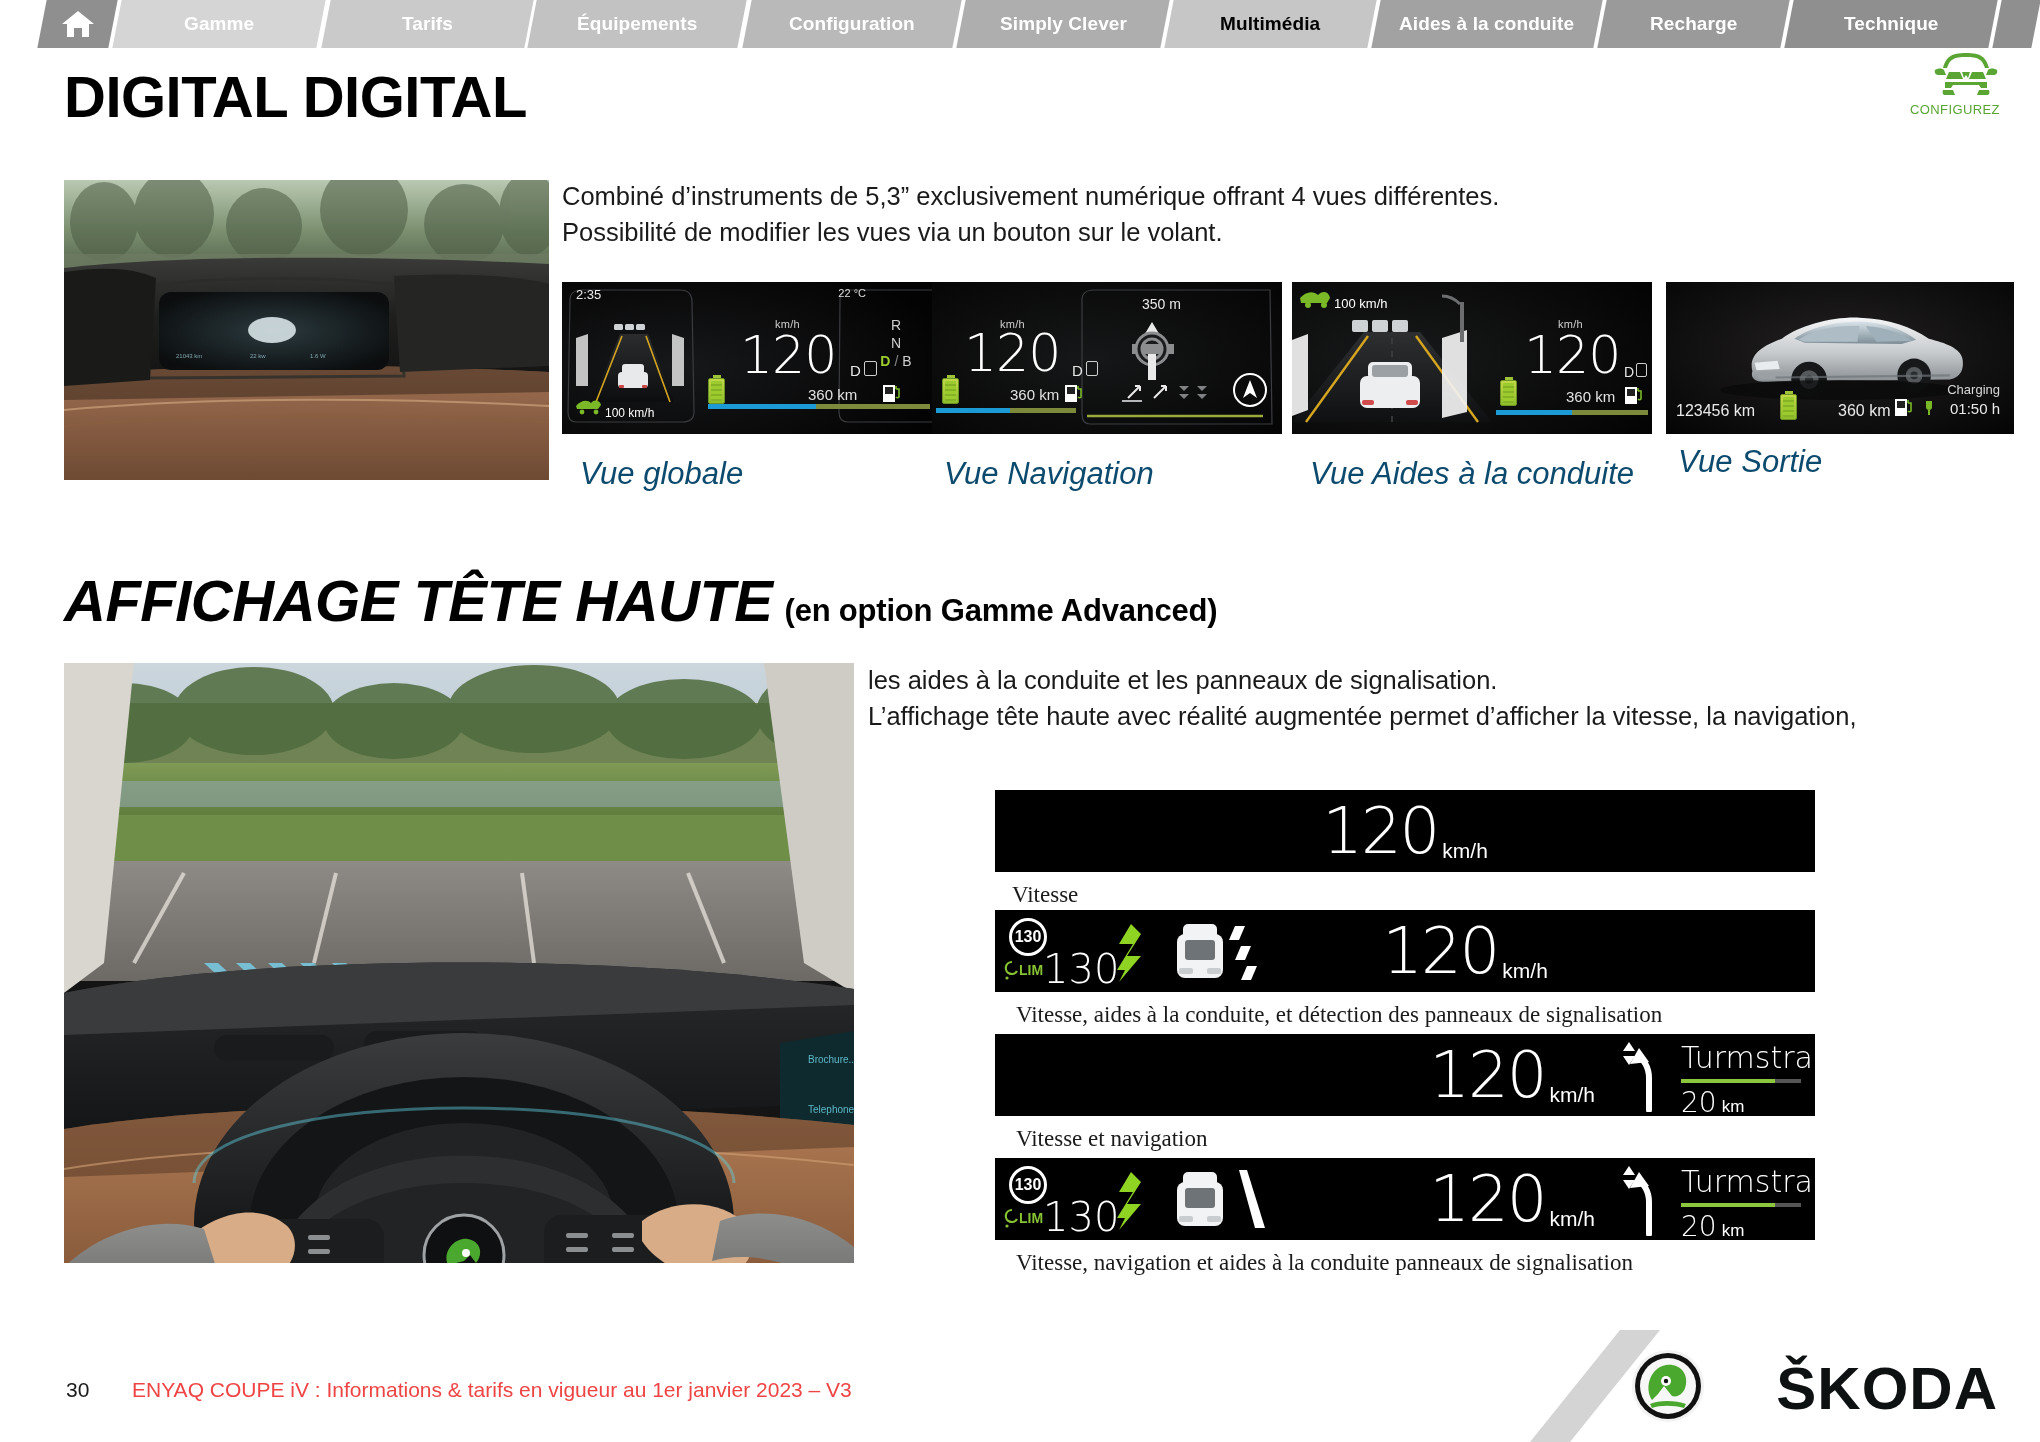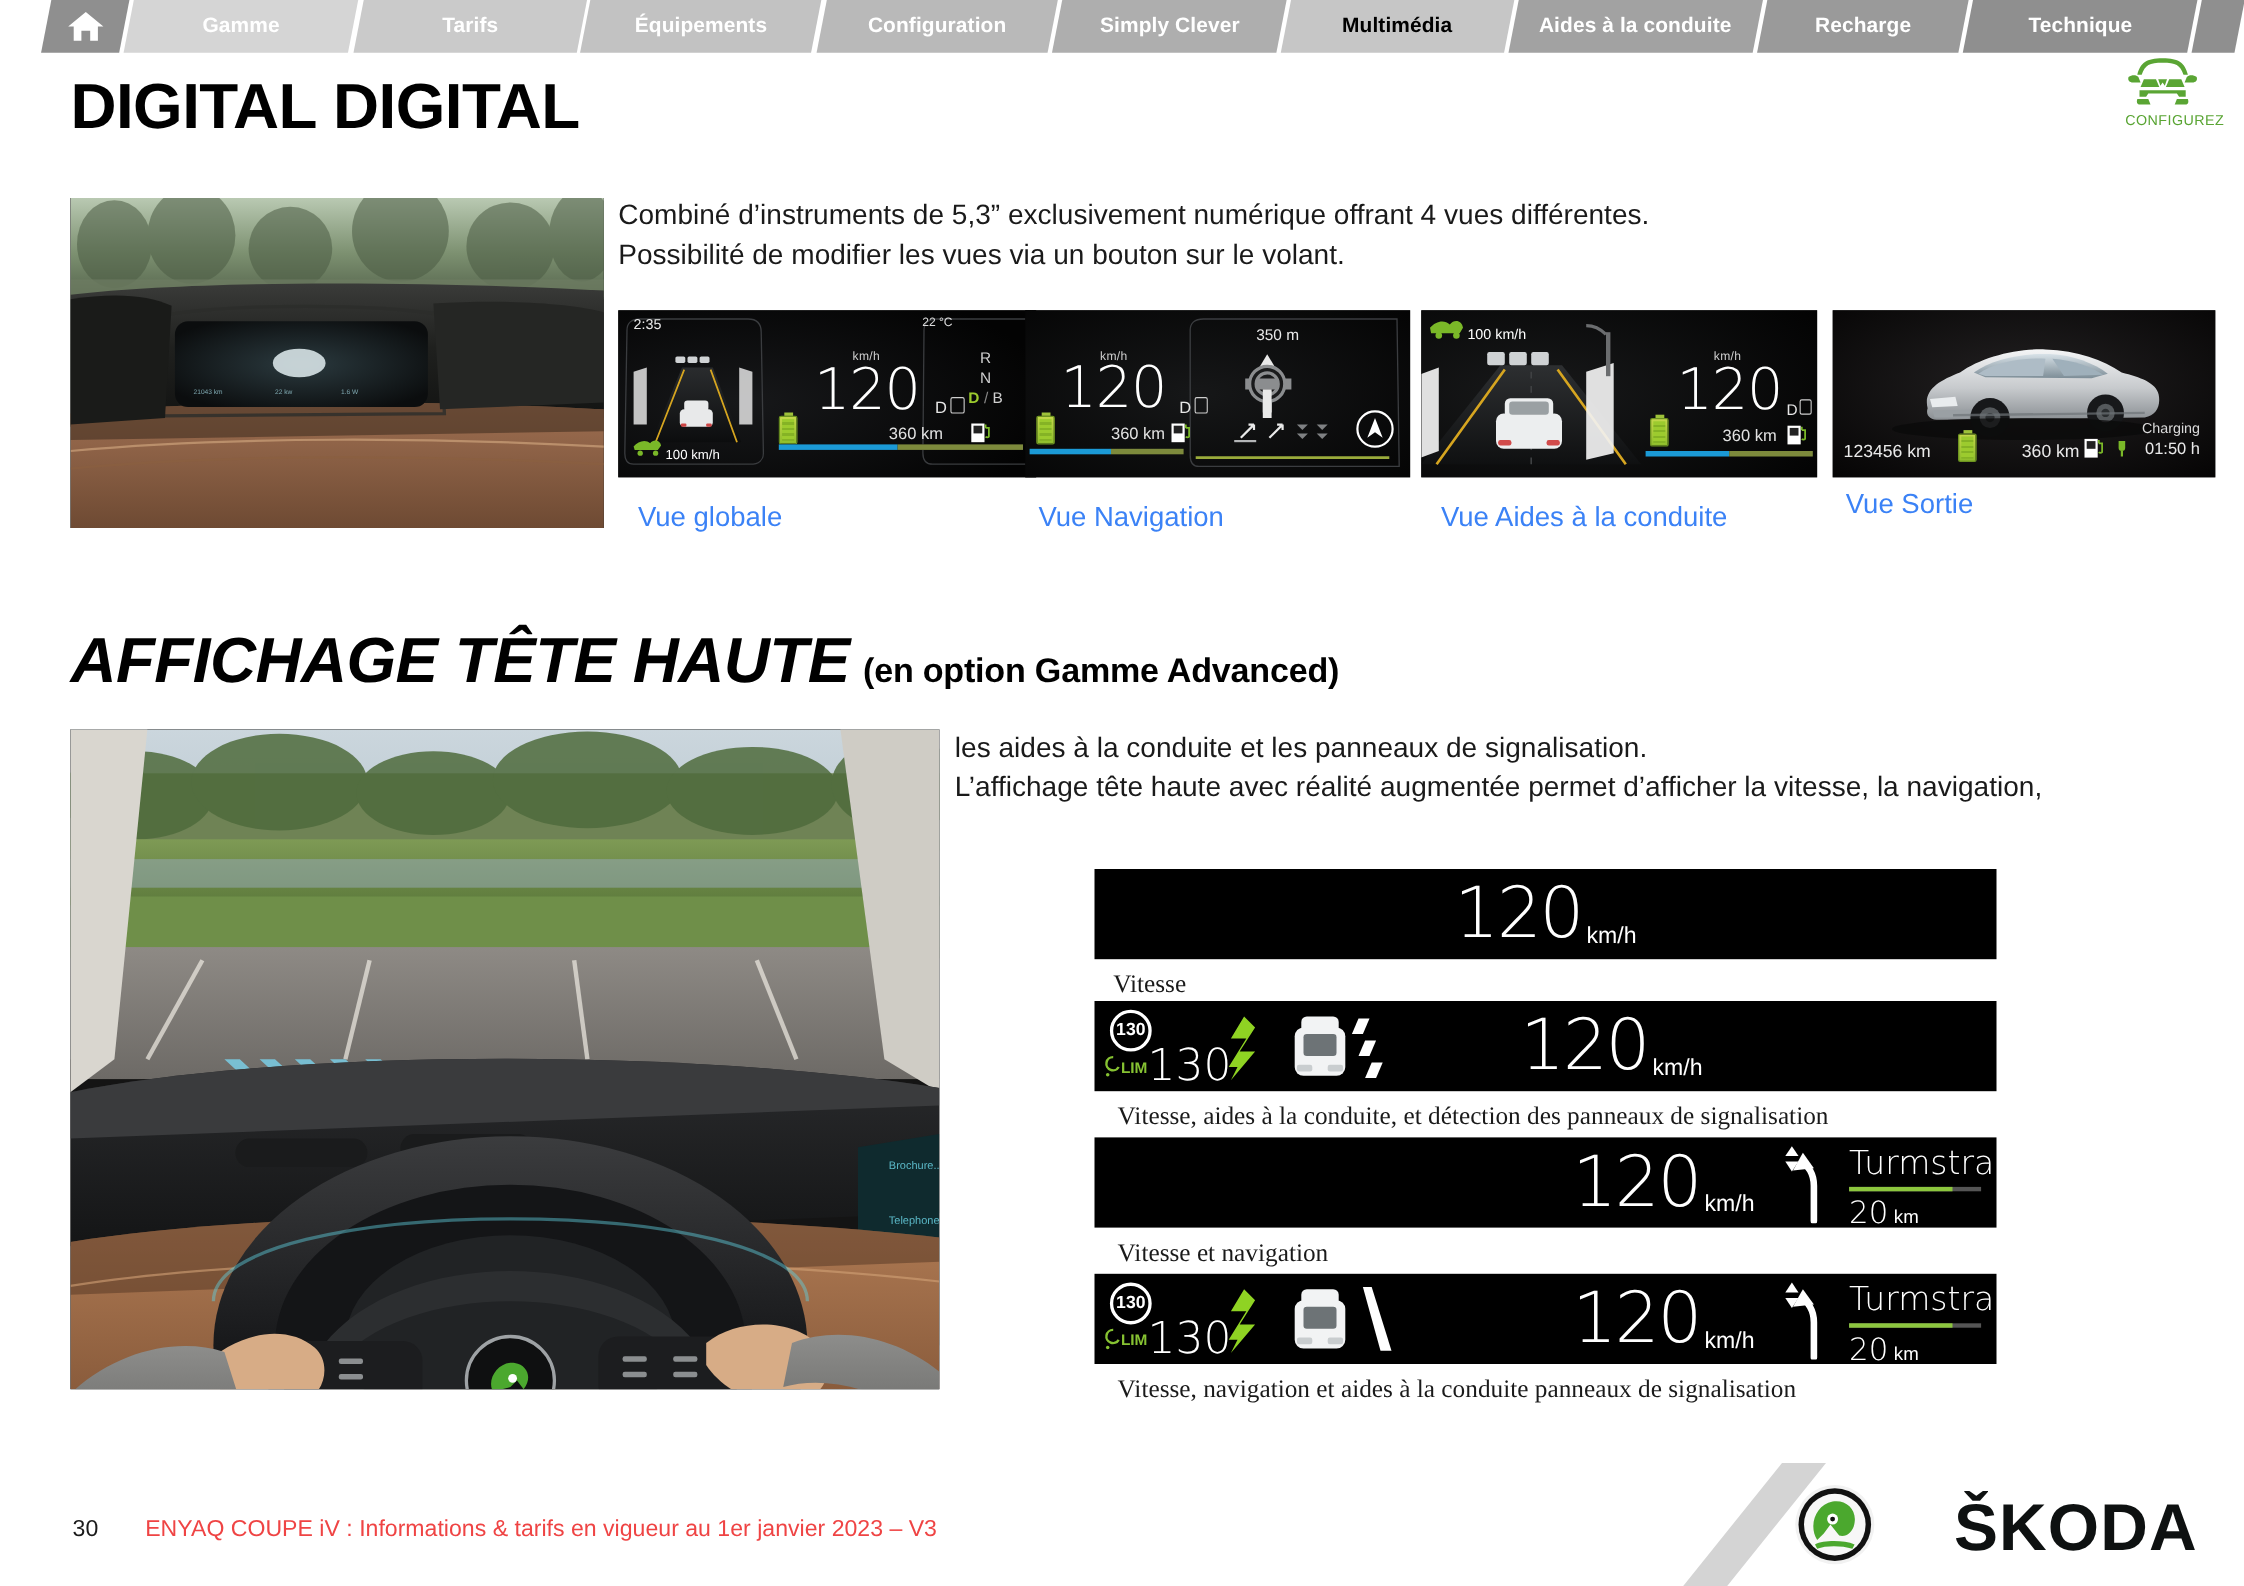--- a/index.html
+++ b/index.html
@@ -93,21 +93,21 @@
     font-weight: bold;
     margin-left: 12px;
     letter-spacing: -0.2px;
   }
 
   
   #configurez {
     position: absolute;
     right: 18px; top: 48px;
     width: 112px;
-    text-align: right;
+    text-align: left;
     cursor: pointer;
   }
   #configurez .car-svg { display:block; margin: 0 auto; }
   #configurez .cfg-label {
     font-size: 13px;
     color: #5aa534;
     letter-spacing: 0.4px;
     margin-top: 2px;
   }
 
@@ -131,23 +131,24 @@
   }
 
   
   .cluster {
     position: absolute;
     background: #050505;
     overflow: hidden;
   }
   .cluster-caption {
     position: absolute;
-    font-size: 25px;
-    color: #3b82f6;
+    font-size: 31px;
+    color: #0c4a6e;
     white-space: nowrap;
+    font-style: italic;
   }
 
   
   .km-label { font-size: 11px; color: #cfcfcf; letter-spacing: .3px; }
   .bigspeed {
     font-size: 52px; font-weight: 300; color: #ffffff;
     letter-spacing: -1px; line-height: 50px;
     font-family: "DejaVu Sans", sans-serif;
   }
 

